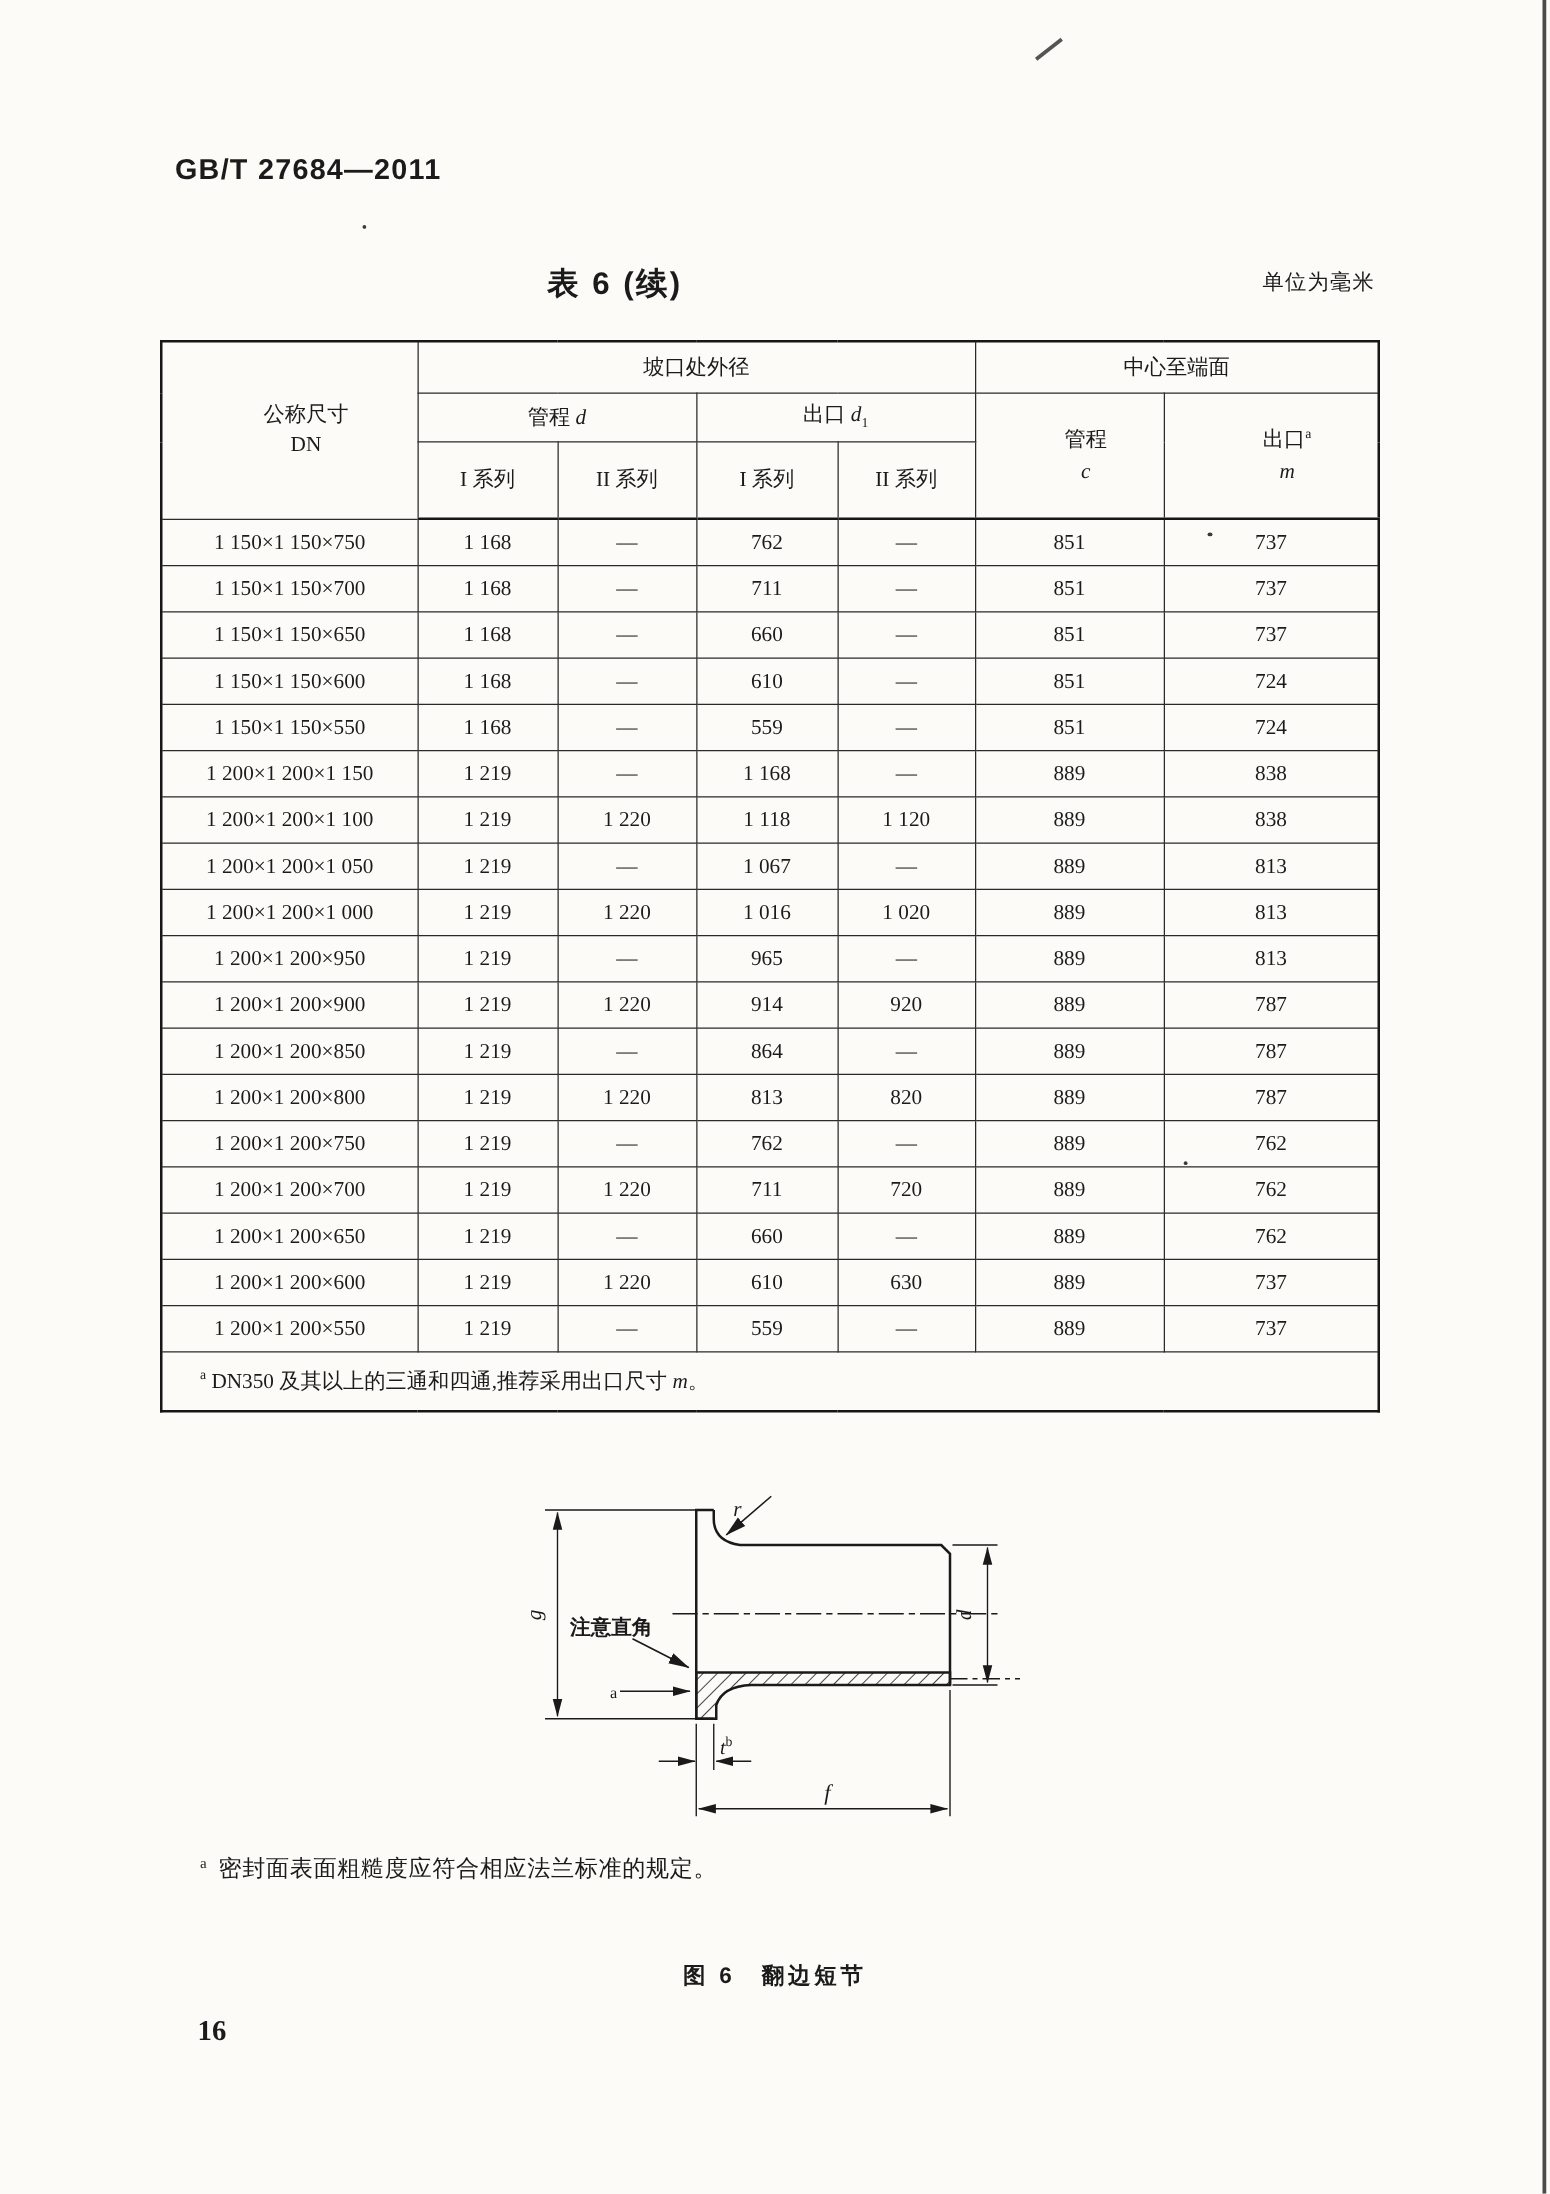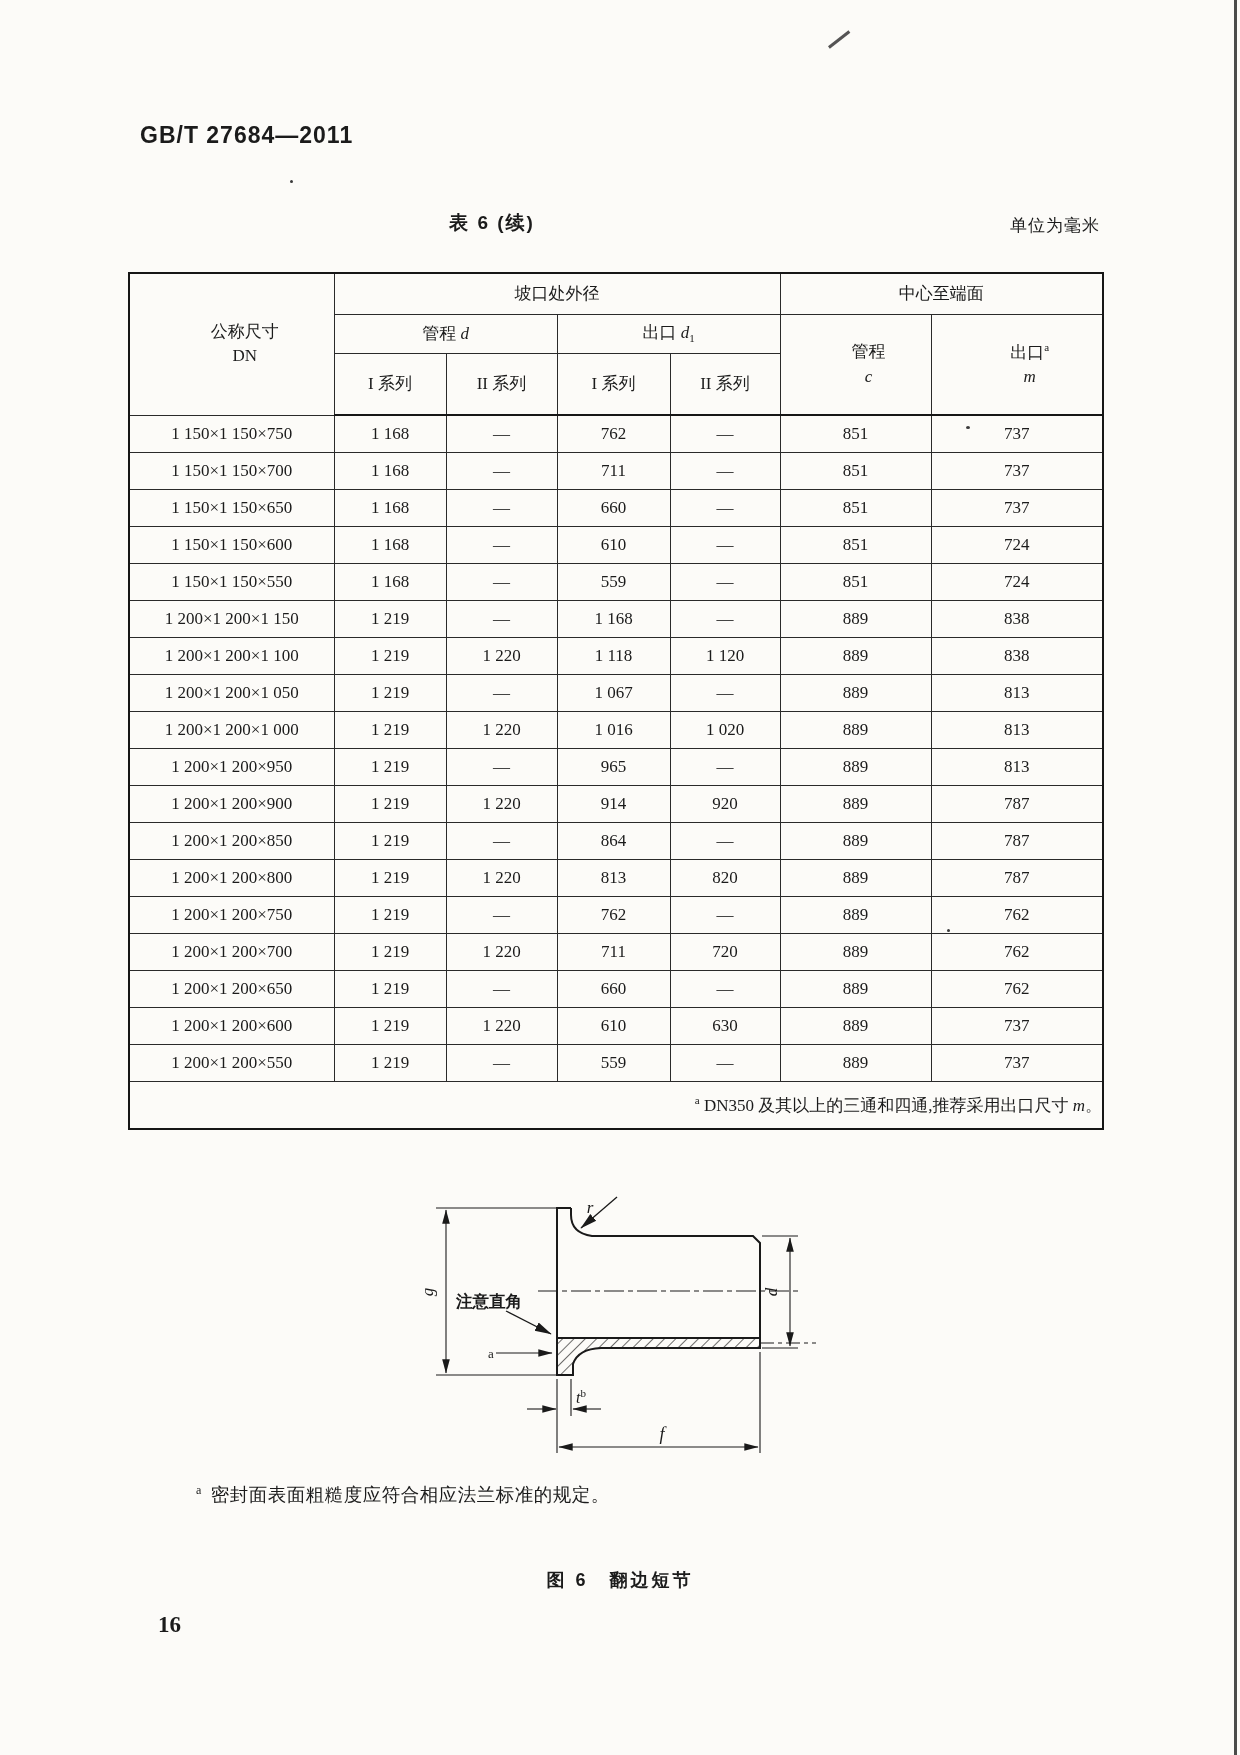--- a/index.html
+++ b/index.html
@@ -6,43 +6,43 @@
   body{width:1240px;height:1755px;position:relative;background:#fcfbf8;
        font-family:"Liberation Serif","DejaVu Serif",serif;color:#1b1b1b;
        -webkit-font-smoothing:antialiased;}
   .page{position:absolute;inset:0;overflow:hidden;}
 
   #doc-code{position:absolute;left:140px;top:122px;
     font-family:Liberation Sans, sans-serif;
     font-weight:700;font-size:23px;letter-spacing:1px;}
 
   #tbl-title{position:absolute;left:0;width:984px;top:210px;text-align:center;
-    font-weight:700;font-size:19px;
+    font-weight:700;font-size:25px;
     font-family:"Liberation Sans","DejaVu Sans",sans-serif;letter-spacing:2px;}
   #unit-note{position:absolute;right:140px;top:214px;font-size:17px;letter-spacing:1px;}
 
   #table-wrap{position:absolute;left:128px;top:272px;width:974px;}
   table{width:100%;border-collapse:collapse;table-layout:fixed;
         border:2.5px solid #161616;}
   th,td{border:1px solid #2a2a2a;text-align:center;padding:0;
         font-size:17px;font-weight:normal;line-height:1.25;
         overflow:hidden;white-space:nowrap;}
   thead th{font-size:17px;}
   tr.h1 th{height:40px;}
   tr.h2 th{height:38px;}
   tr.h3 th{height:60px;}
   thead tr.h3 th, thead th[rowspan="2"]{border-bottom:2.2px solid #161616;}
   tbody td{height:36px;}
-  tfoot td{height:46px;text-align:right;padding-left:42px;font-size:17px;}
+  tfoot td{height:46px;text-align:left;padding-left:30px;font-size:17px;}
   .blk{display:block;line-height:1.45;margin-left:26px;}
   i{font-family:"Liberation Serif","DejaVu Serif",serif;}
   sub{font-size:11px;}
   sup{font-size:11px;}
 
-  .fig-note{position:absolute;left:160px;font-size:18.5px;letter-spacing:0.5px;margin-left:36px;}
+  .fig-note{position:absolute;left:160px;font-size:18.5px;letter-spacing:0.5px;}
   .fig-note sup{font-size:12px;margin-right:9px;}
   #fig-note-a{top:1482px;}
   #fig-note-b{top:1519px;}
 
   #fig-caption{position:absolute;left:0;width:1240px;top:1568px;text-align:center;
     font-weight:700;font-size:18px;letter-spacing:3px;
     font-family:"Liberation Sans","DejaVu Sans",sans-serif;}
 
   #page-number{position:absolute;left:158px;top:1612px;font-size:23px;font-weight:bold;}
 

